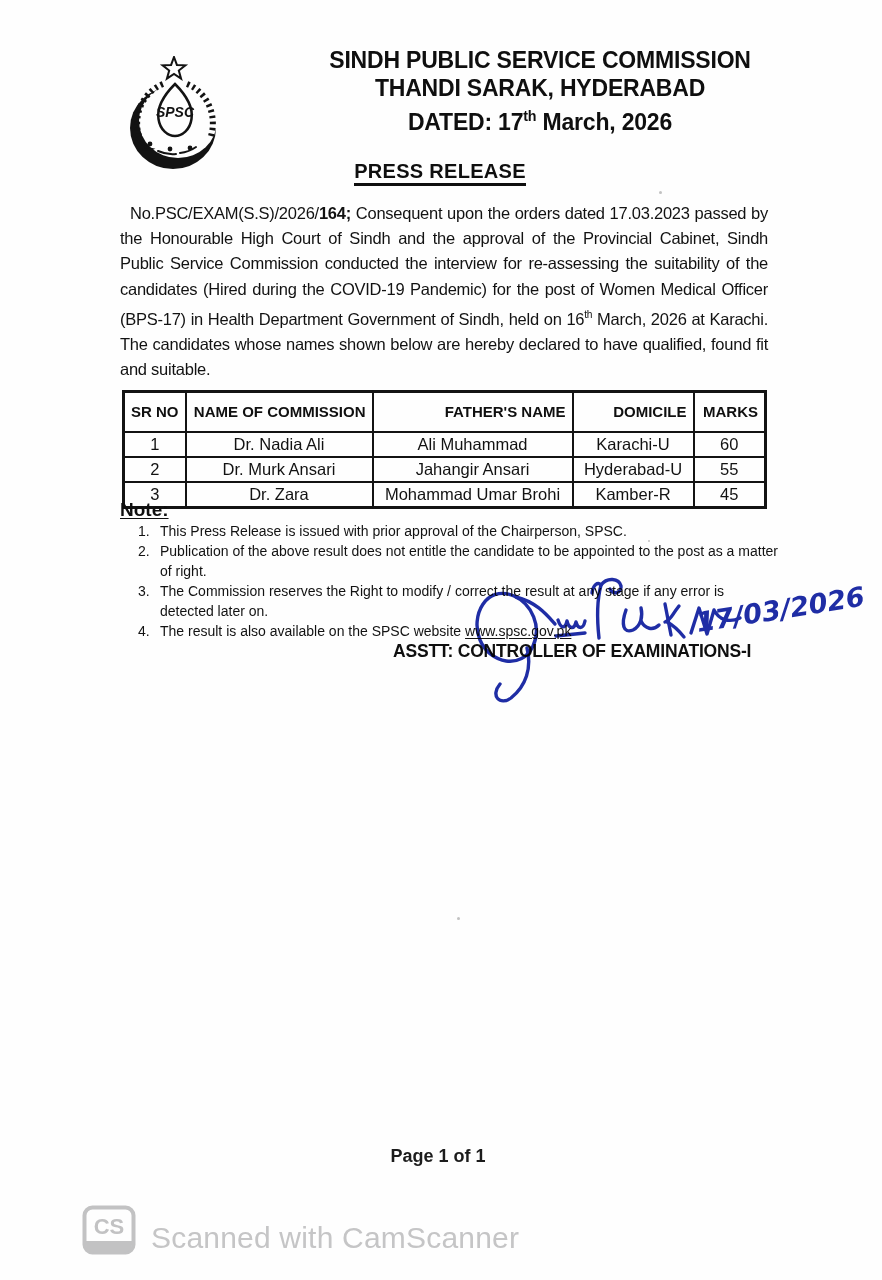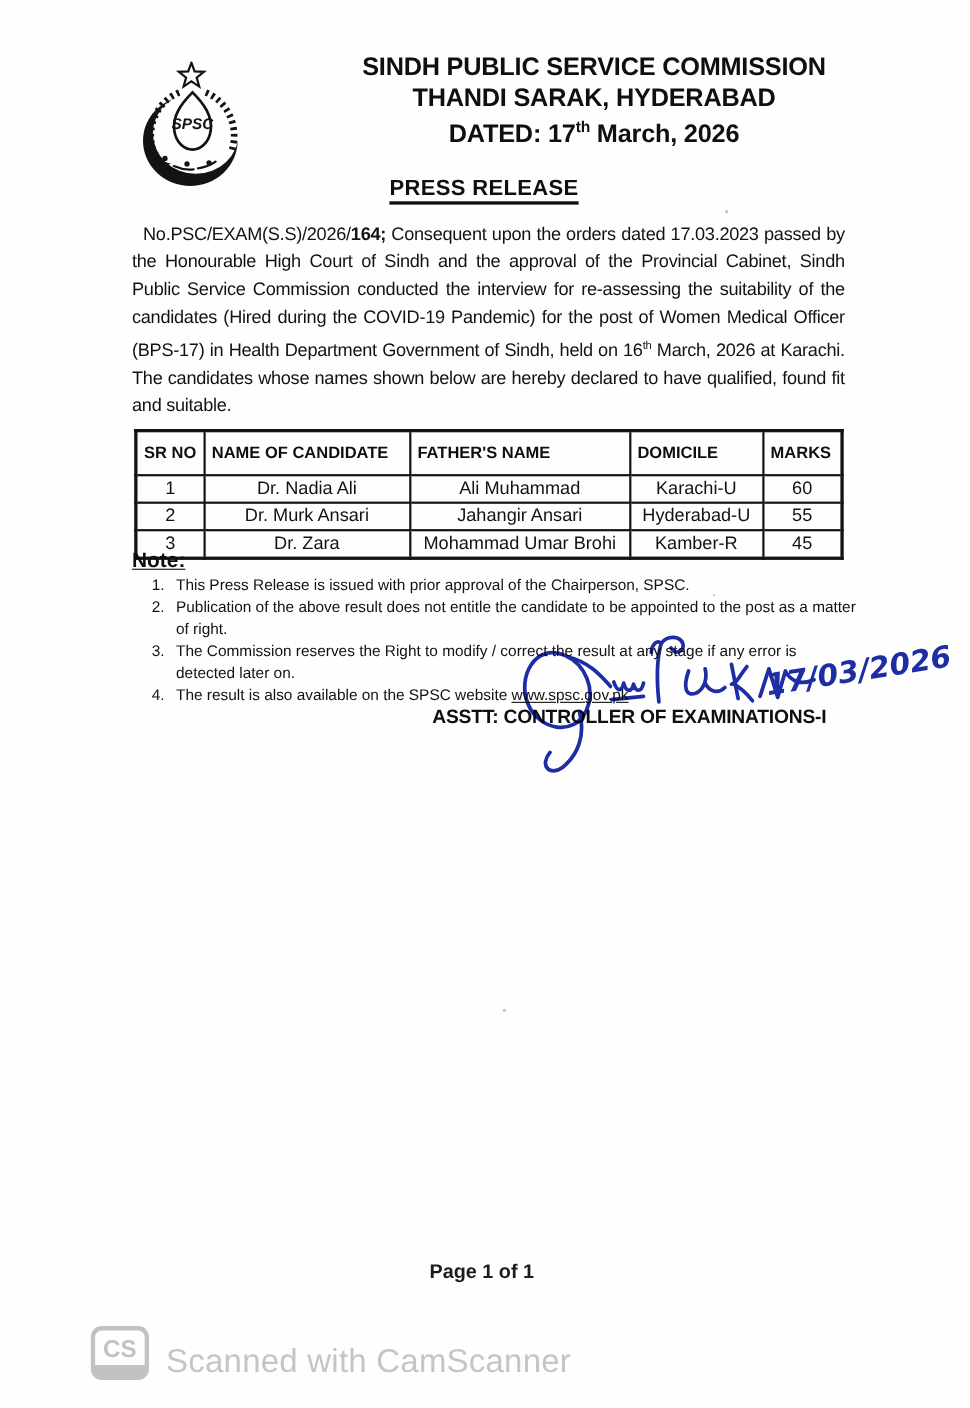--- a/index.html
+++ b/index.html
@@ -23,21 +23,21 @@
     font-size:16.5px;line-height:25.2px;letter-spacing:-0.25px;
     text-align:justify;text-indent:10px;color:#121212;
   }
   .para b{font-weight:700;}
   
   table.results{
     position:absolute;left:122px;top:390px;width:642px;
     border-collapse:collapse;border:3px solid #131313;table-layout:fixed;
   }
   table.results th,table.results td{border:2px solid #131313;padding:0 6px;}
-  table.results th{font-size:15px;font-weight:700;line-height:1.2;height:38px;text-align:left;color:#0f0f0f;}
+  table.results th{font-size:15px;font-weight:700;line-height:1.2;height:38px;text-align:right;color:#0f0f0f;}
   table.results td{font-size:16.5px;height:23px;color:#121212;}
   td.c{text-align:center;}
   td.l{text-align:center;padding-left:10px;}
   
   .note-head{
     position:absolute;left:120px;top:499px;font-size:19px;font-weight:700;
     text-decoration:underline;text-underline-offset:2px;color:#0f0f0f;
   }
   .notes{position:absolute;left:138px;top:521px;width:640px;font-size:14px;line-height:20px;color:#121212;}
   .note-item{display:flex;}
@@ -102,21 +102,21 @@
     <colgroup>
       <col style="width:62px">
         <col style="width:187px">
         <col style="width:200px">
         <col style="width:121px">
         <col style="width:72px">
     </colgroup>
     <thead>
       <tr>
         <th>SR NO</th>
-        <th>NAME OF CANDIDATE</th>
+        <th>NAME OF COMMISSION</th>
         <th>FATHER'S NAME</th>
         <th>DOMICILE</th>
         <th>MARKS</th>
       </tr>
     </thead>
     <tbody>
       <tr>
         <td class="c">1</td>
         <td class="l">Dr. Nadia Ali</td>
         <td class="l">Ali Muhammad</td>

